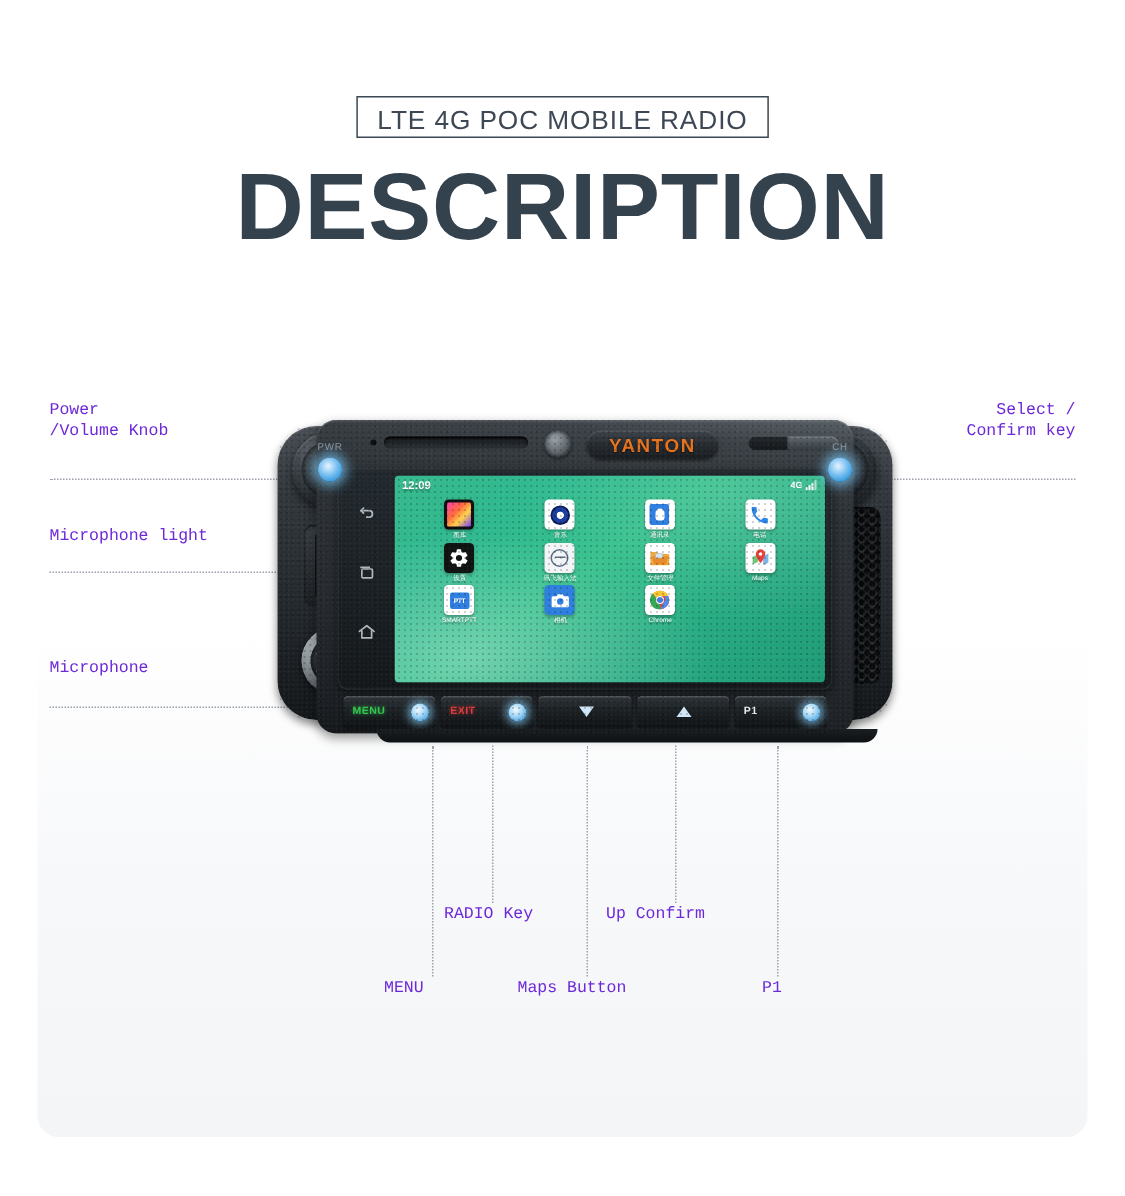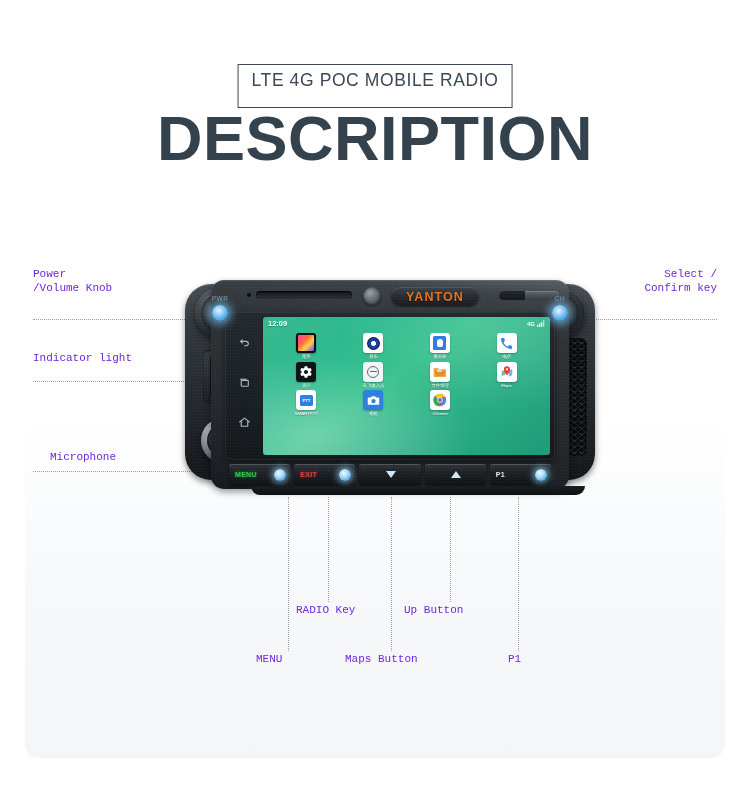--- a/index.html
+++ b/index.html
@@ -15,21 +15,21 @@
   #panel {
     position:absolute; left:25px; top:0px; width:700px; height:758px;
     background:linear-gradient(180deg,#ffffff 0%,#ffffff 55%,#f7f8fa 78%,#f4f5f7 100%);
     border-radius:0 0 14px 14px;
   }
 
   
   #subtitle-box {
     position:absolute; left:50%; top:64px; transform:translateX(-50%);
     border:1.4px solid #3b4754;
-    padding:5px 13px 16px 13px;
+    padding:5px 13px 0 13px;
     white-space:nowrap;
   }
   #subtitle-box .t {
     font-size:17.5px; letter-spacing:.6px; color:#3d4854; font-weight:400;
   }
   #page-title {
     position:absolute; left:50%; top:103px; transform:translateX(-50%);
     font-size:63px; font-weight:700; letter-spacing:.5px;
     color:#34424e; white-space:nowrap; line-height:1.12;
   }
@@ -310,24 +310,24 @@
 
 <div id="subtitle-box">
   <div class="t">LTE 4G POC MOBILE RADIO</div>
 </div>
 <div id="page-title">DESCRIPTION</div>
 
 <div class="callout" style="left:33px; top:268px;">Power
 /Volume Knob</div>
 <div class="leader-h" style="left:33px; top:319px; width:178px;"></div>
 
-<div class="callout" style="left:33px; top:352px;">Indicator light</div>
+<div class="callout" style="left:33px; top:352px;">Microphone light</div>
 <div class="leader-h" style="left:33px; top:381px; width:185px;"></div>
 
-<div class="callout" style="left:50px; top:440px;margin-top:11px;">Microphone</div>
+<div class="callout" style="left:33px; top:440px;">Microphone</div>
 <div class="leader-h" style="left:33px; top:471px; width:175px;"></div>
 
 <div class="callout r" style="right:33px; top:268px;">Select /
 Confirm key</div>
 <div class="leader-h" style="left:586px; top:319px; width:131px;"></div>
 
 <div id="device">
 
   <div class="wing left">
     <div class="knob" style="left:10px; top:4px;">
@@ -552,17 +552,17 @@
   </div>
 </div>
 
 <div class="leader-v" style="left:288px; top:497px; height:154px;"></div>
 <div class="leader-v" style="left:328px; top:497px; height:105px;"></div>
 <div class="leader-v" style="left:391px; top:497px; height:154px;"></div>
 <div class="leader-v" style="left:450px; top:497px; height:105px;"></div>
 <div class="leader-v" style="left:518px; top:497px; height:154px;"></div>
 
 <div class="callout" style="left:296px; top:604px;">RADIO Key</div>
-<div class="callout" style="left:404px; top:604px;">Up Button</div>
+<div class="callout" style="left:404px; top:604px;">Up Confirm</div>
 
 <div class="callout" style="left:256px; top:653px;">MENU</div>
 <div class="callout" style="left:345px; top:653px;">Maps Button</div>
 <div class="callout" style="left:508px; top:653px;">P1</div>
 
 </body></html>

